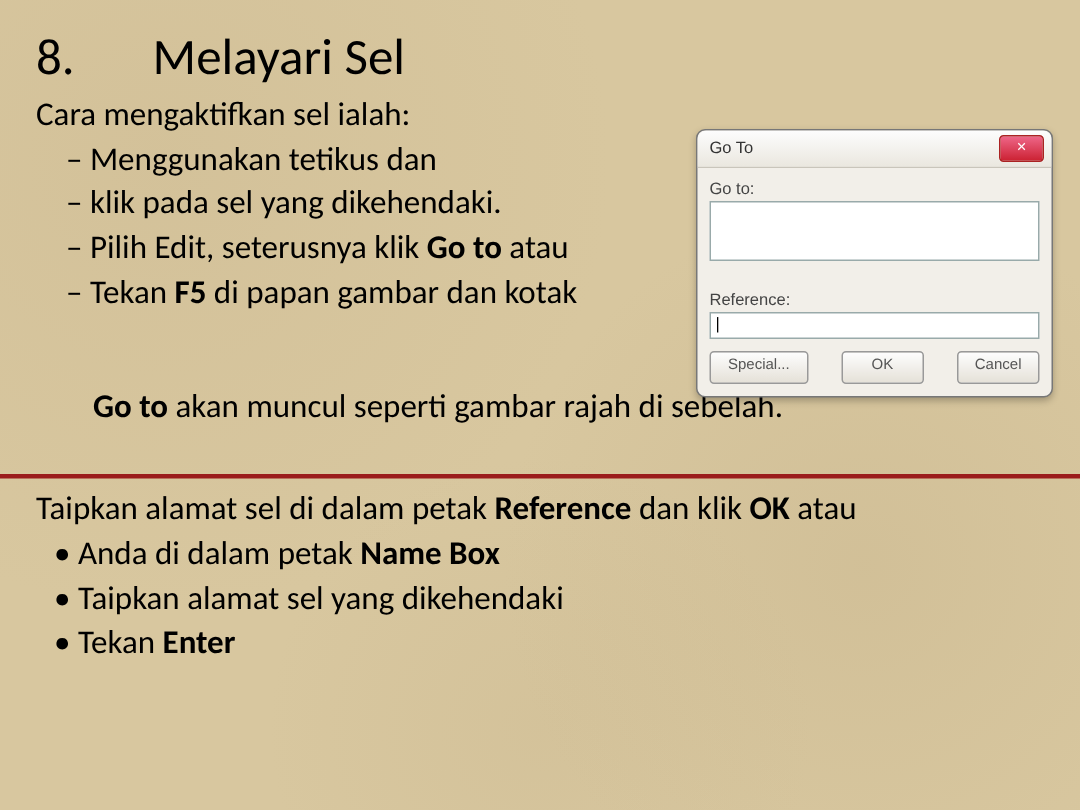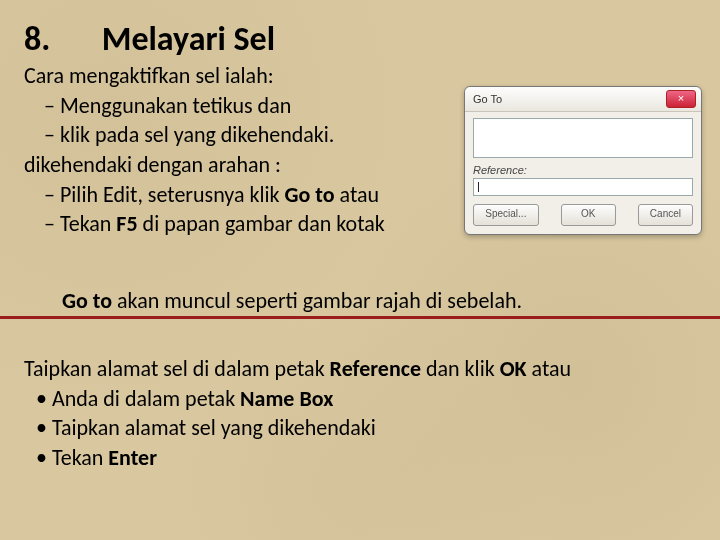--- a/index.html
+++ b/index.html
@@ -17,21 +17,21 @@
     overflow: hidden;
   }
   .slide {
     padding: 18px 24px 0 24px;
     box-sizing: border-box;
     width: 100%;
     height: 100%;
   }
   .heading {
     font-size: 34px;
-    font-weight: 700;
+    font-weight: 400;
     margin: 0 0 2px 0;
   }
   .heading-num { display:inline-block; width: 70px; }
   .body-text {
     font-size: 22px;
     line-height: 1.35;
   }
   .indent1 { padding-left: 38px; }
   .indent1::before {
     content: "– ";
@@ -135,21 +135,20 @@
 <div class="slide">
   <div class="heading">
     <span class="heading-num">8.</span>
     <span>Melayari Sel</span>
   </div>
 
   <div class="body-text">
     <div>Cara mengaktifkan sel ialah:</div>
     <div class="indent1">Menggunakan tetikus dan</div>
     <div class="indent1">klik pada sel yang dikehendaki.</div>
-    <div>dikehendaki dengan arahan :</div>
     <div class="indent1">
       <span>Pilih Edit, seterusnya klik </span><b>Go to</b><span> atau</span>
     </div>
     <div class="indent1">
       <span>Tekan </span><b>F5</b><span> di papan gambar dan kotak</span>
     </div>
     <div style="padding-left:38px;margin-top:47px;">
       <b>Go to</b><span> akan muncul seperti gambar rajah di sebelah.</span>
     </div>
 
@@ -169,22 +168,23 @@
 </div>
 
 <div class="hr-line"></div>
 
 <div class="dialog">
   <div class="dialog-titlebar">
     <span class="title">Go To</span>
     <div class="close-btn">×</div>
   </div>
   <div class="dialog-body">
+    <div class="dlg-label">Go to:</div>
     <div class="dlg-field"></div>
-    <div class="dlg-label" style="margin-top:6px;font-style:italic;">Reference:</div>
+    <div class="dlg-label" style="margin-top:20px;">Reference:</div>
     <div class="dlg-ref">|</div>
     <div class="dlg-row">
       <div class="dlg-btn left">Special...</div>
       <div class="dlg-btn">OK</div>
       <div class="dlg-btn">Cancel</div>
     </div>
   </div>
 </div>
 
 </body></html>

